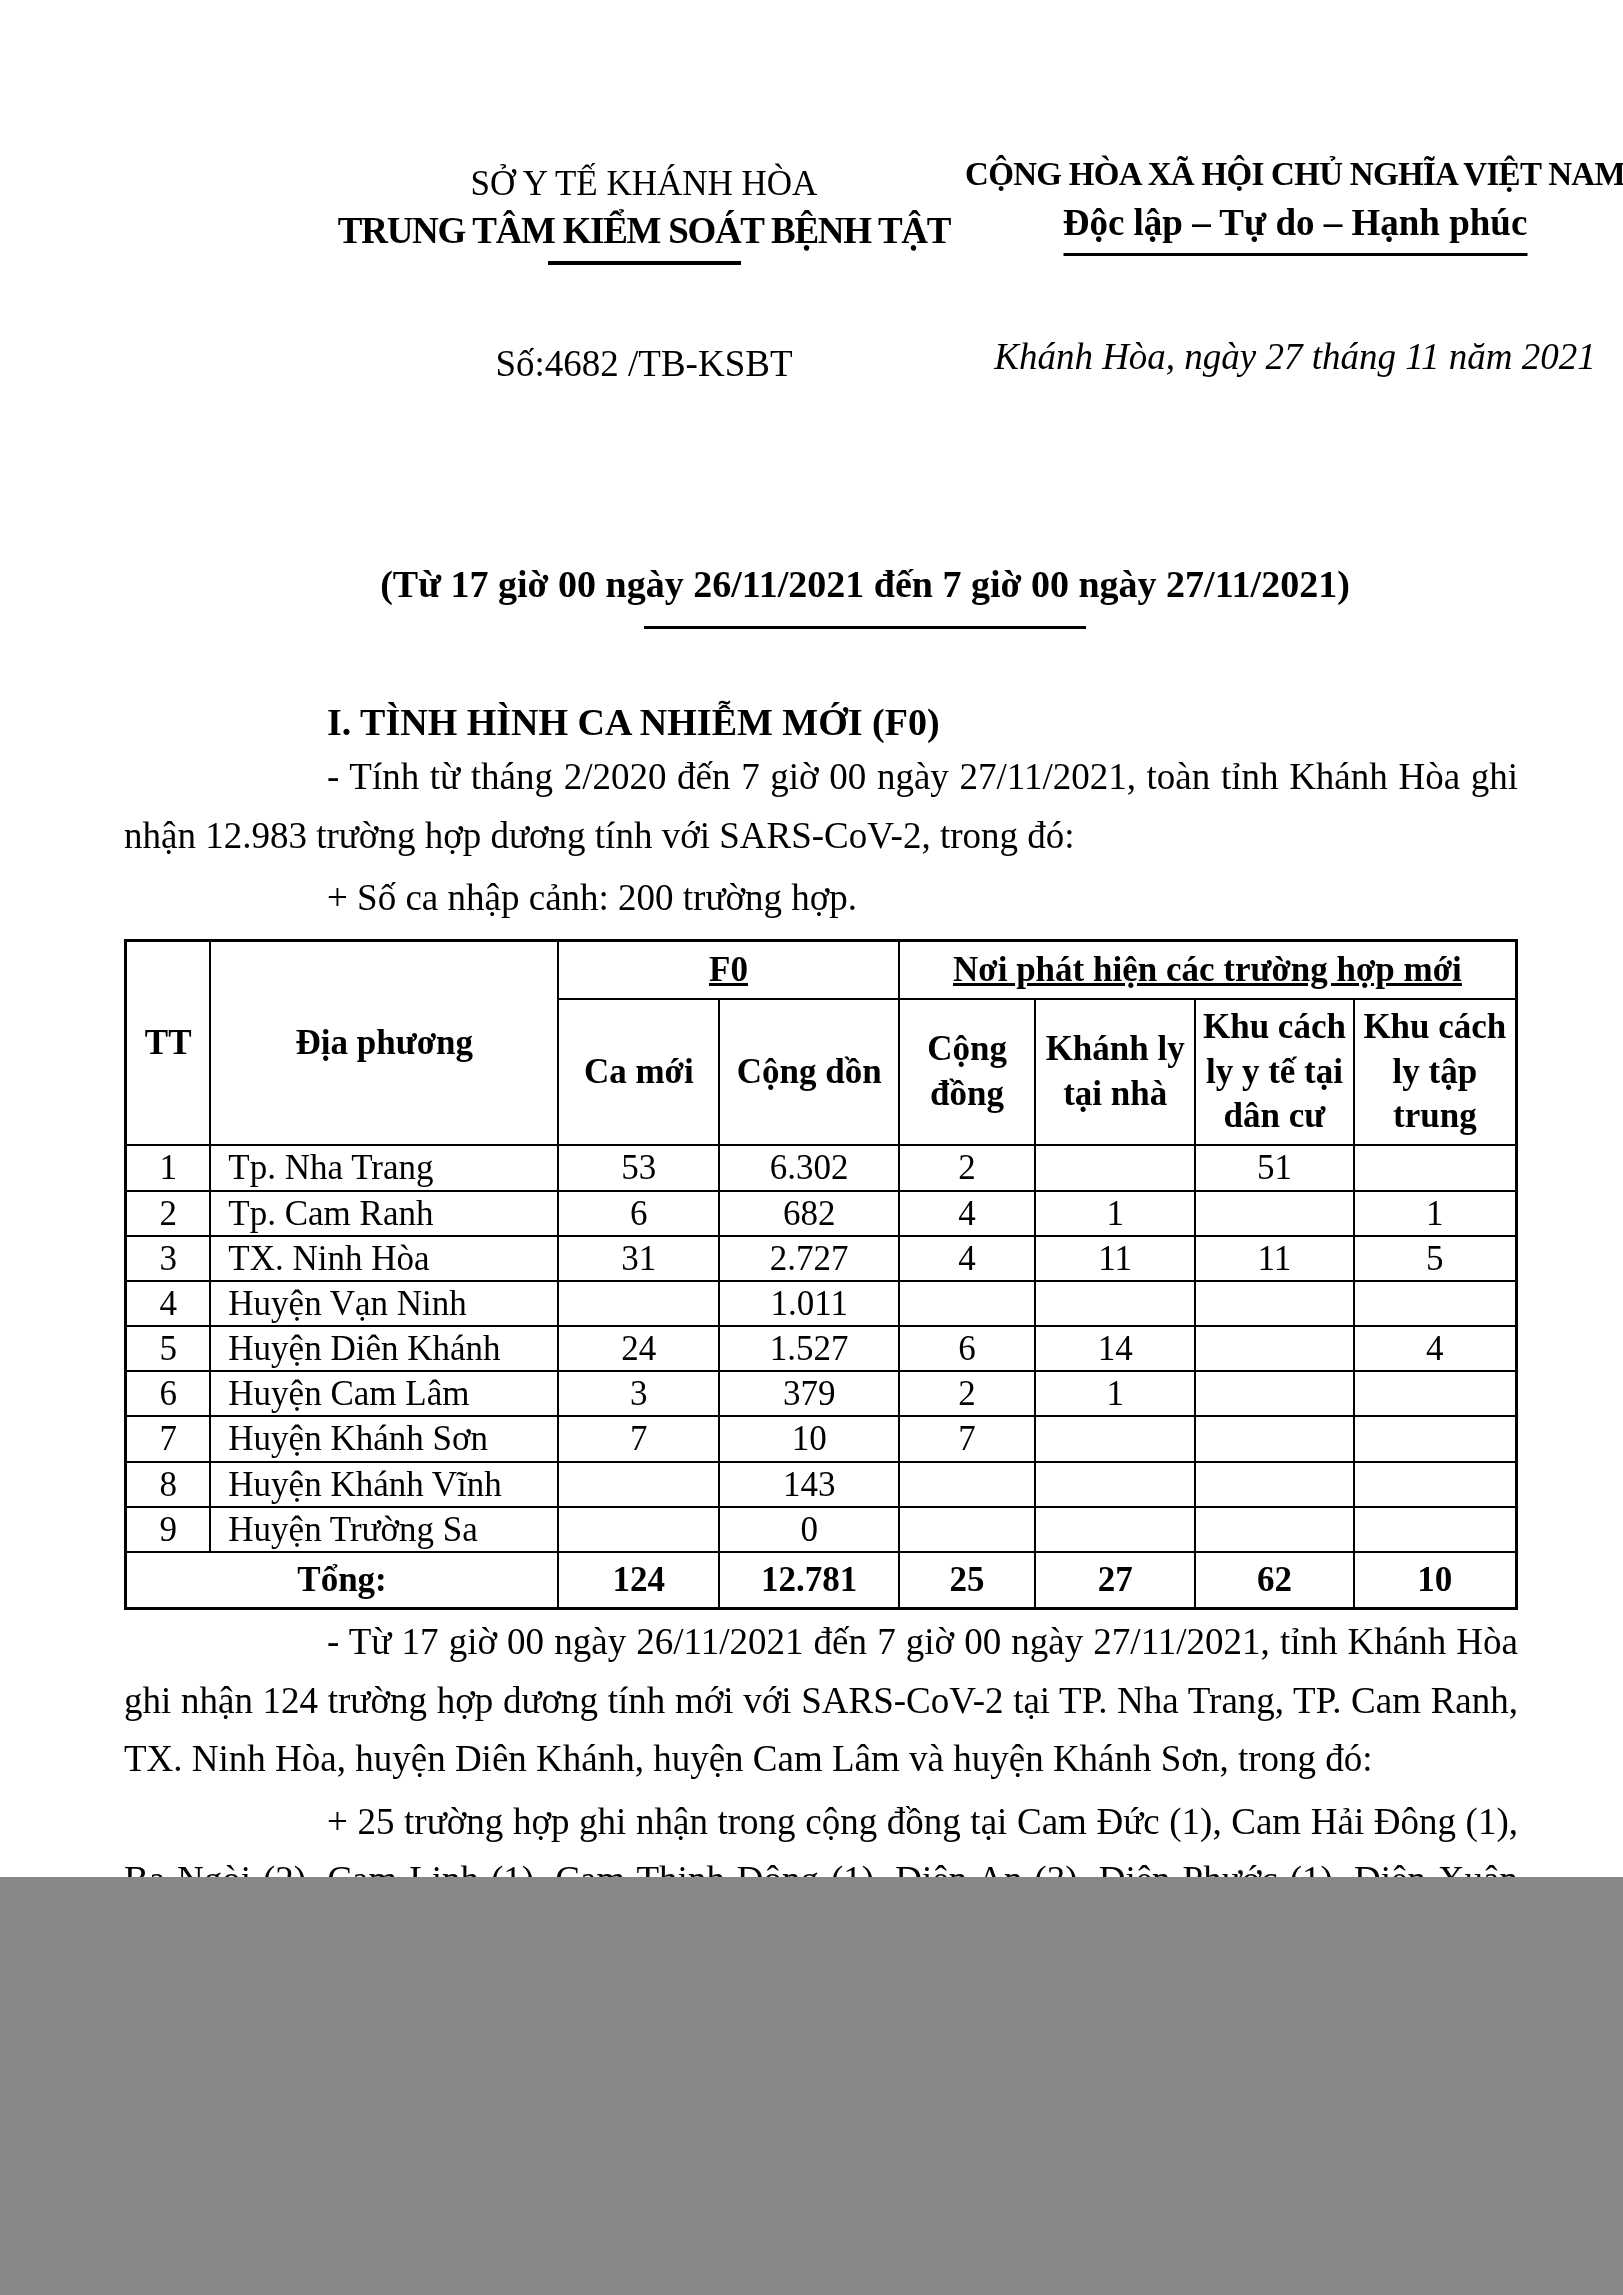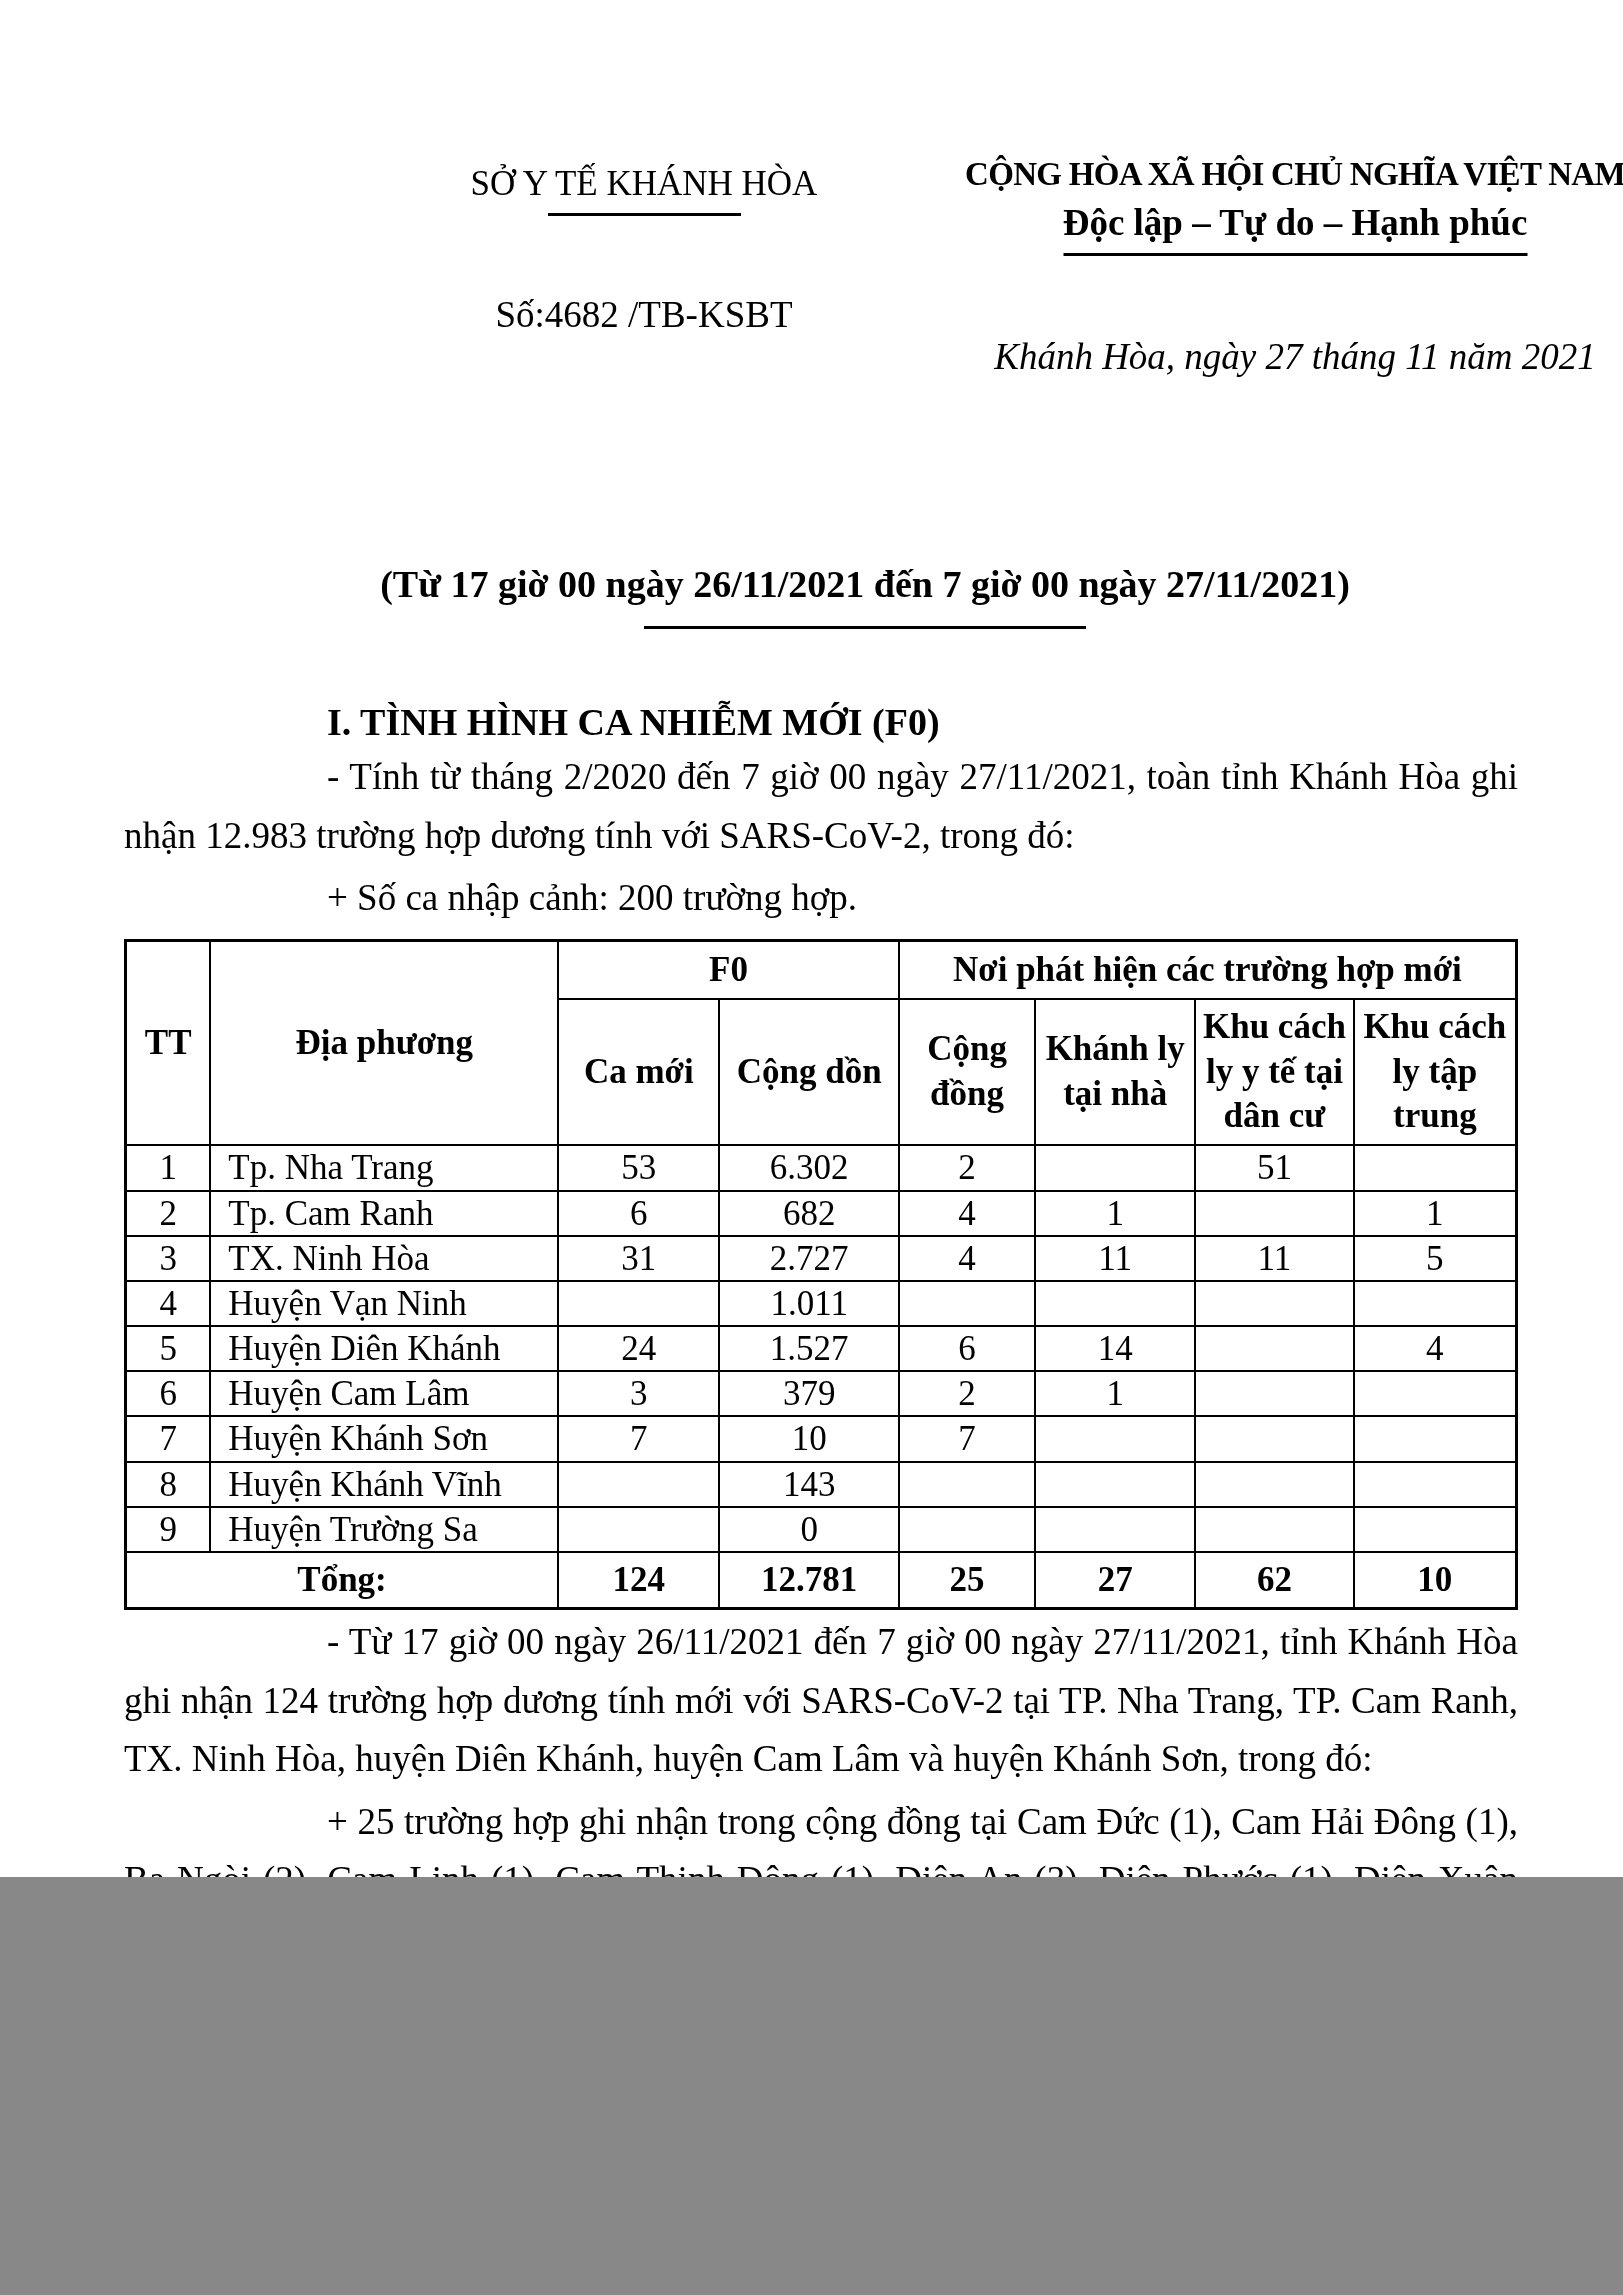--- a/index.html
+++ b/index.html
@@ -31,30 +31,31 @@
   .section-heading{font-size:38px;font-weight:bold;margin-top:71px;text-indent:203px;}
   .para{font-size:37px;line-height:1.58;text-align:justify;text-indent:203px;margin:3.9px 0 0 0;}
   
   table.covid{width:100%;border-collapse:collapse;margin-top:11.8px;font-size:35px;table-layout:fixed;}
   table.covid,table.covid th,table.covid td{border:2px solid #000;}
   table.covid{border-width:3.3px;}
   table.covid th{font-weight:bold;text-align:center;vertical-align:middle;line-height:1.28;padding:5.2px 3.9px;}
   table.covid td{text-align:center;vertical-align:middle;line-height:1.12;padding:2px 3.9px;height:42px;box-sizing:border-box;}
   table.covid td.loc{text-align:left;padding-left:17px;}
   table.covid tr.total-row td{font-weight:bold;height:56px;}
-  table.covid th.group-hd{border-bottom-width:2.6px;}
+  table.covid th.group-hd{border-bottom-width:2.6px;text-decoration:underline;}
 </style>
 </head>
 <body>
 
 <div class="page">
 
   <div class="doc-header">
     <div class="hdr-block hdr-left">
       <div class="agency-parent">SỞ Y TẾ KHÁNH HÒA</div>
+      <div class="agency-name">TRUNG TÂM KIỂM SOÁT BỆNH TẬT</div>
       <div class="rule rule-agency"></div>
       <div class="doc-number">Số:4682 /TB-KSBT</div>
     </div>
     <div class="hdr-block hdr-right">
       <div class="nat-title">CỘNG HÒA XÃ HỘI CHỦ NGHĨA VIỆT NAM</div>
       <div class="nat-motto">Độc lập – Tự do – Hạnh phúc</div>
       <div class="rule rule-motto"></div>
       <div class="place-date">Khánh Hòa, ngày 27 tháng 11 năm 2021</div>
     </div>
   </div>

